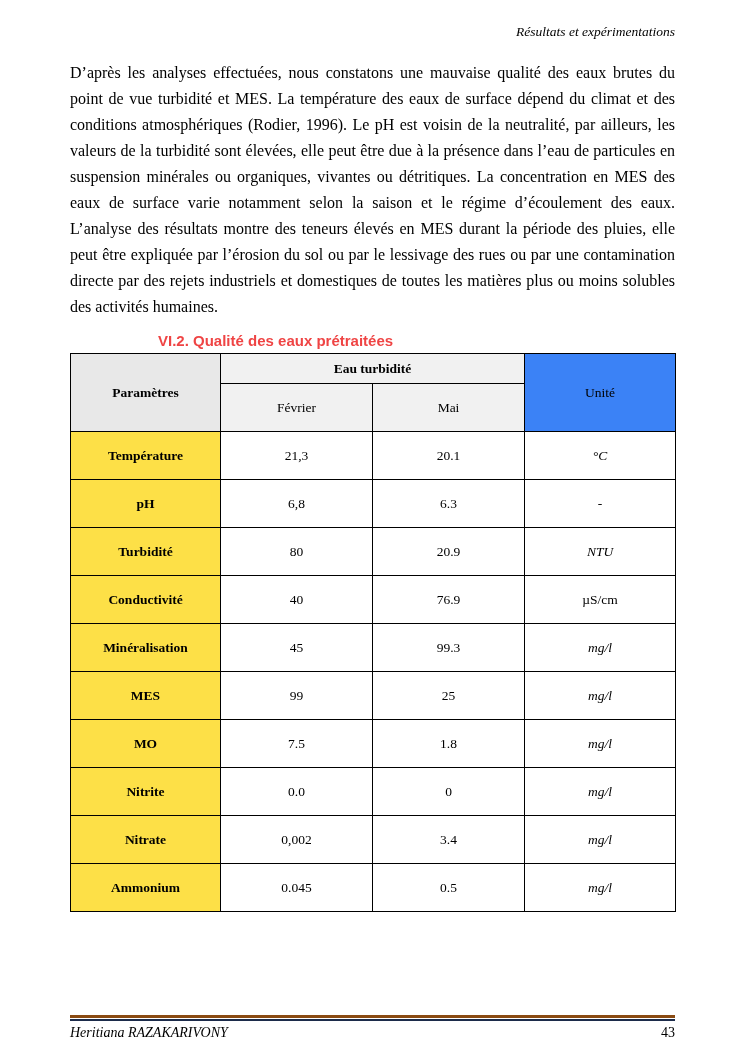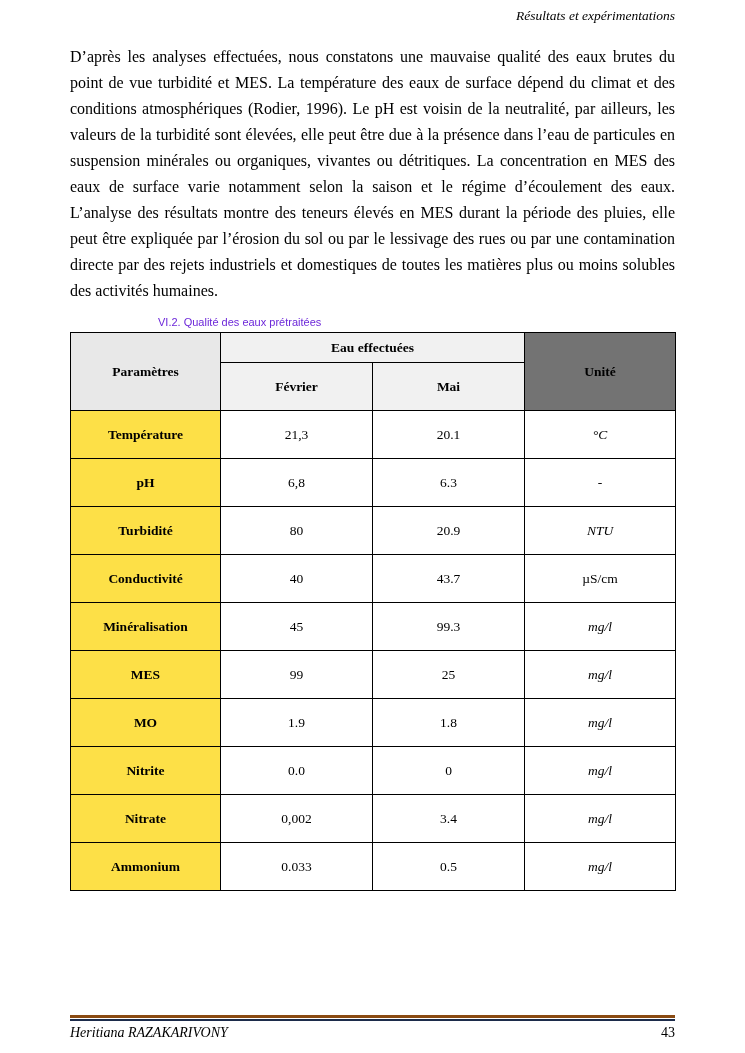--- a/index.html
+++ b/index.html
@@ -5,39 +5,39 @@
   * { margin: 0; padding: 0; box-sizing: border-box; }
   html, body { width: 745px; height: 1053px; }
   body {
     background: #ffffff;
     font-family: "Liberation Serif", serif;
     color: #000;
     position: relative;
     overflow: hidden;
   }
   .page {
-    padding: 8px 70px 0 70px;
+    padding: 24px 70px 0 70px;
   }
   .header-right {
     text-align: right;
     font-style: italic;
     font-size: 13.5px;
     margin-bottom: 20px;
   }
   .para {
     font-size: 16px;
     line-height: 26px;
     text-align: justify;
   }
   .section-heading {
     font-family: "Liberation Sans", sans-serif;
-    font-size: 11px;
-    color: #6d28d9;
+    font-size: 15px;
+    color: #ef4444;
     margin: 12px 0 4px 88px;
-    font-weight: 400;
+    font-weight: 700;
   }
   .caption {
     text-align: center;
     font-size: 13.8px;
     margin: 14px 0 13px 0;
   }
   table.data-table {
     border-collapse: collapse;
     width: 605px;
     font-size: 13.5px;
@@ -45,23 +45,23 @@
   }
   table.data-table th, table.data-table td {
     border: 1px solid #000;
     text-align: center;
     vertical-align: middle;
   }
   col.c-param { width: 150px; }
   col.c-val   { width: 152px; }
   col.c-unit  { width: 151px; }
   th.group-head { background: #f1f1f1; font-weight: bold; height: 30px; }
-  th.sub-head   { background: #f1f1f1; font-weight: bold; height: 48px; }
+  th.sub-head   { background: #f1f1f1; font-weight: normal; height: 48px; }
   th.param-head { background: #e8e8e8; font-weight: bold; margin-top: 28px; }
-  th.unit-head  { background: #737373; font-weight: bold; margin-left: 48px; }
+  th.unit-head  { background: #3b82f6; font-weight: normal; margin-left: 48px; }
   td.param-cell {
     background: #fde047;
     font-weight: bold;
     height: 33px;
   }
   td.value-cell { background: #fff; height: 48px; }
   td.unit-cell  { background: #fff; height: 33px; }
   td.unit-cell.it { font-style: italic; }
   .footer {
     position: absolute;
@@ -104,21 +104,21 @@
   <table class="data-table">
     <colgroup>
       <col class="c-param">
         <col class="c-val">
         <col class="c-val">
         <col class="c-unit">
     </colgroup>
     <thead>
       <tr>
         <th class="param-head" rowspan="2">Paramètres</th>
-        <th class="group-head" colspan="2">Eau effectuées</th>
+        <th class="group-head" colspan="2">Eau turbidité</th>
         <th class="unit-head" rowspan="2">Unité</th>
       </tr>
       <tr>
         <th class="sub-head">Février</th>
         <th class="sub-head">Mai</th>
       </tr>
     </thead>
     <tbody>
       <tr>
         <td class="param-cell">Température</td>
@@ -134,56 +134,56 @@
       </tr>
       <tr>
         <td class="param-cell">Turbidité</td>
         <td class="value-cell">80</td>
         <td class="value-cell">20.9</td>
         <td class="unit-cell it">NTU</td>
       </tr>
       <tr>
         <td class="param-cell">Conductivité</td>
         <td class="value-cell">40</td>
-        <td class="value-cell">43.7</td>
+        <td class="value-cell">76.9</td>
         <td class="unit-cell">µS/cm</td>
       </tr>
       <tr>
         <td class="param-cell">Minéralisation</td>
         <td class="value-cell">45</td>
         <td class="value-cell">99.3</td>
         <td class="unit-cell it">mg/l</td>
       </tr>
       <tr>
         <td class="param-cell">MES</td>
         <td class="value-cell">99</td>
         <td class="value-cell">25</td>
         <td class="unit-cell it">mg/l</td>
       </tr>
       <tr>
         <td class="param-cell">MO</td>
-        <td class="value-cell">1.9</td>
+        <td class="value-cell">7.5</td>
         <td class="value-cell">1.8</td>
         <td class="unit-cell it">mg/l</td>
       </tr>
       <tr>
         <td class="param-cell">Nitrite</td>
         <td class="value-cell">0.0</td>
         <td class="value-cell">0</td>
         <td class="unit-cell it">mg/l</td>
       </tr>
       <tr>
         <td class="param-cell">Nitrate</td>
         <td class="value-cell">0,002</td>
         <td class="value-cell">3.4</td>
         <td class="unit-cell it">mg/l</td>
       </tr>
       <tr>
         <td class="param-cell">Ammonium</td>
-        <td class="value-cell">0.033</td>
+        <td class="value-cell">0.045</td>
         <td class="value-cell">0.5</td>
         <td class="unit-cell it">mg/l</td>
       </tr>
     </tbody>
   </table>
 
 </div>
 
 <div class="footer">
   <div class="footer-rule">

